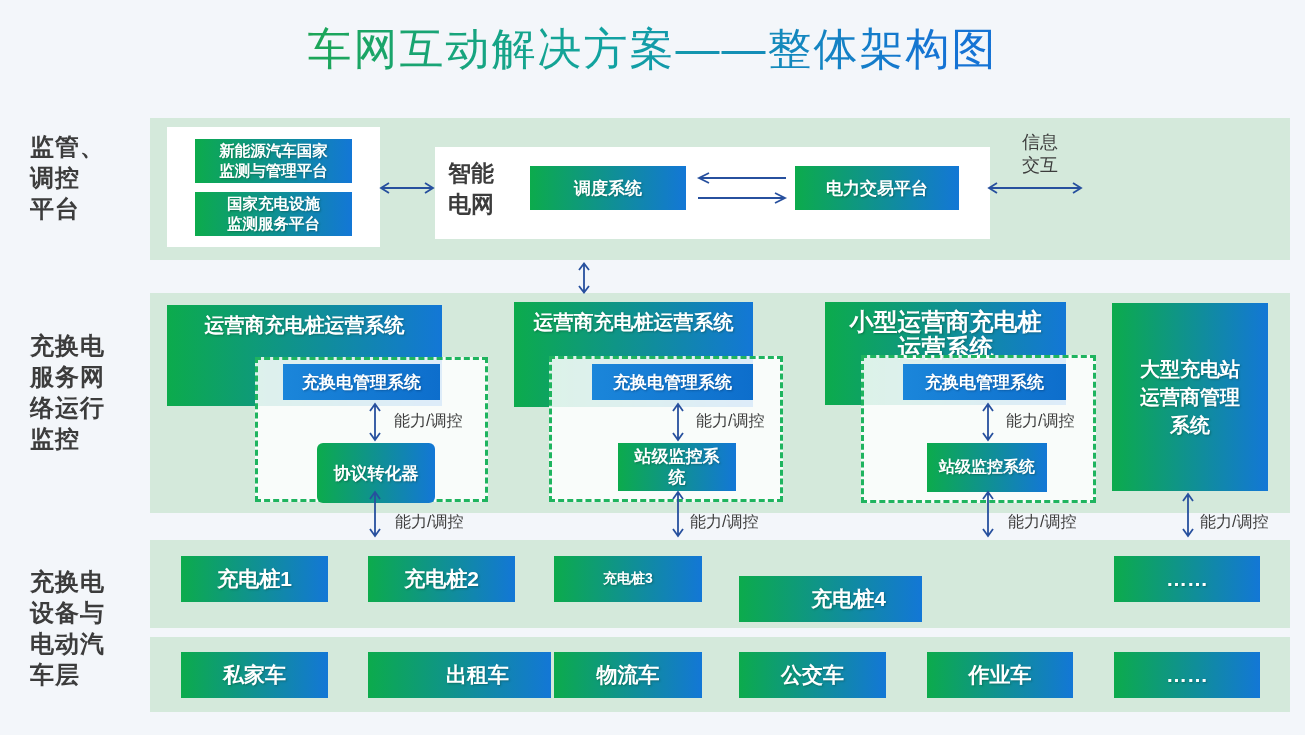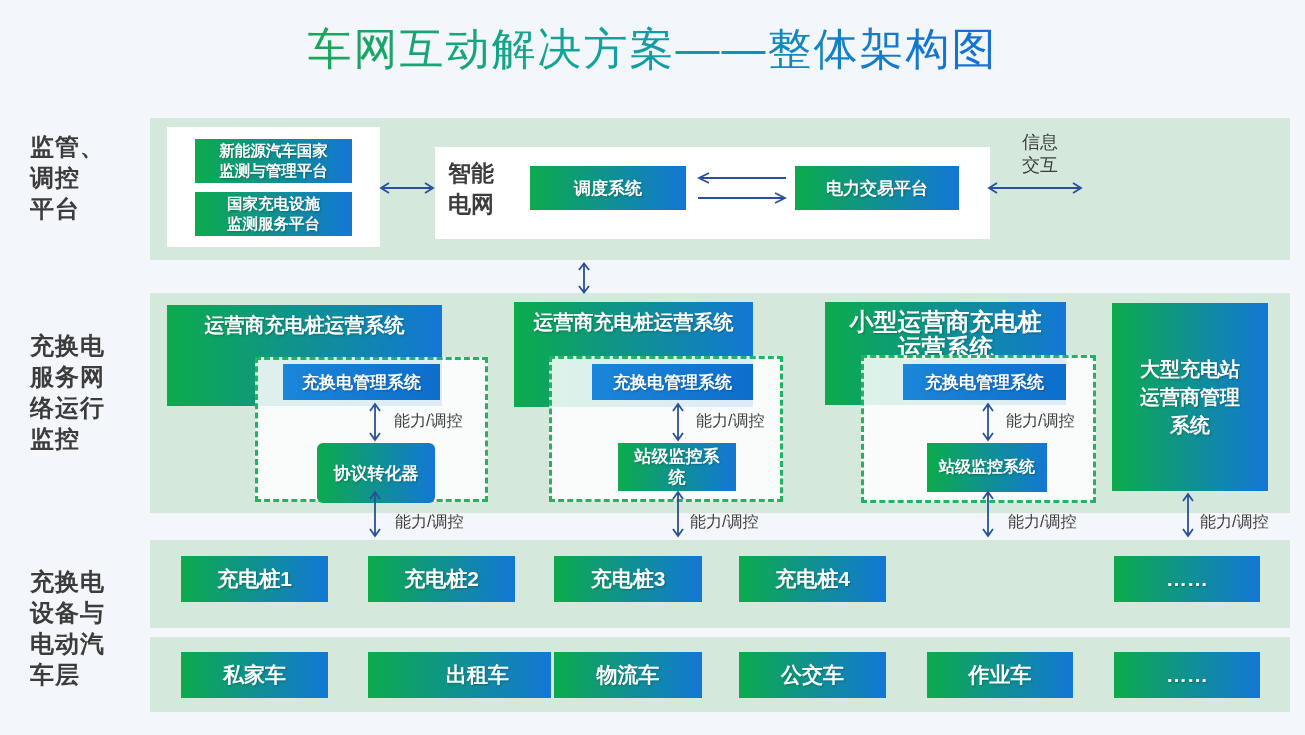--- a/index.html
+++ b/index.html
@@ -143,22 +143,22 @@
       <path d="M3 10 L8 3 L13 10 M3 40 L8 47 L13 40 M8 3 V47"></path>
     </svg>
   <div class="dark" style="left:1008px;top:512px;font-size:16px;">能力/调控</div>
   <svg class="arr" style="left:1180px;top:491px;" width="16" height="48" viewBox="0 0 16 48">
       <path d="M3 10 L8 3 L13 10 M3 38 L8 45 L13 38 M8 3 V45"></path>
     </svg>
   <div class="dark" style="left:1200px;top:512px;font-size:16px;">能力/调控</div>
 
   <div class="gbox" style="left:181px;top:556px;width:147px;height:46px;font-size:21px;">充电桩1</div>
   <div class="gbox" style="left:368px;top:556px;width:147px;height:46px;font-size:21px;">充电桩2</div>
-  <div class="gbox" style="left:554px;top:556px;width:148px;height:46px;font-size:21px;">充电桩3</div>
-  <div class="gbox" style="left:739px;top:556px;width:147px;height:46px;font-size:21px;">充电桩4</div>
+  <div class="gbox" style="left:554px;top:556px;width:148px;height:46px;font-size:14px;">充电桩3</div>
+  <div class="gbox" style="left:739px;top:576px;width:147px;height:46px;font-size:21px;padding-left:36px;">充电桩4</div>
   <div class="gbox" style="left:1114px;top:556px;width:146px;height:46px;font-size:21px;">……</div>
 
   <div class="gbox" style="left:181px;top:652px;width:147px;height:46px;font-size:21px;">私家车</div>
   <div class="gbox" style="left:368px;top:652px;width:147px;height:46px;font-size:21px;padding-left:36px;">出租车</div>
   <div class="gbox" style="left:554px;top:652px;width:148px;height:46px;font-size:21px;">物流车</div>
   <div class="gbox" style="left:739px;top:652px;width:147px;height:46px;font-size:21px;">公交车</div>
   <div class="gbox" style="left:927px;top:652px;width:146px;height:46px;font-size:21px;">作业车</div>
   <div class="gbox" style="left:1114px;top:652px;width:146px;height:46px;font-size:21px;">……</div>
 
 </div>

